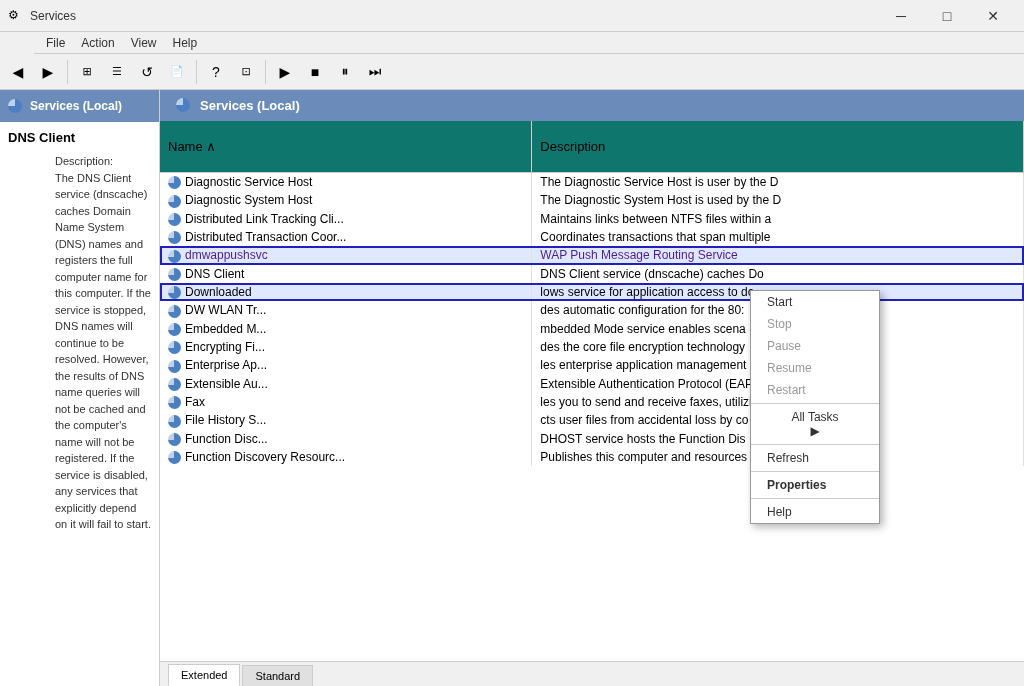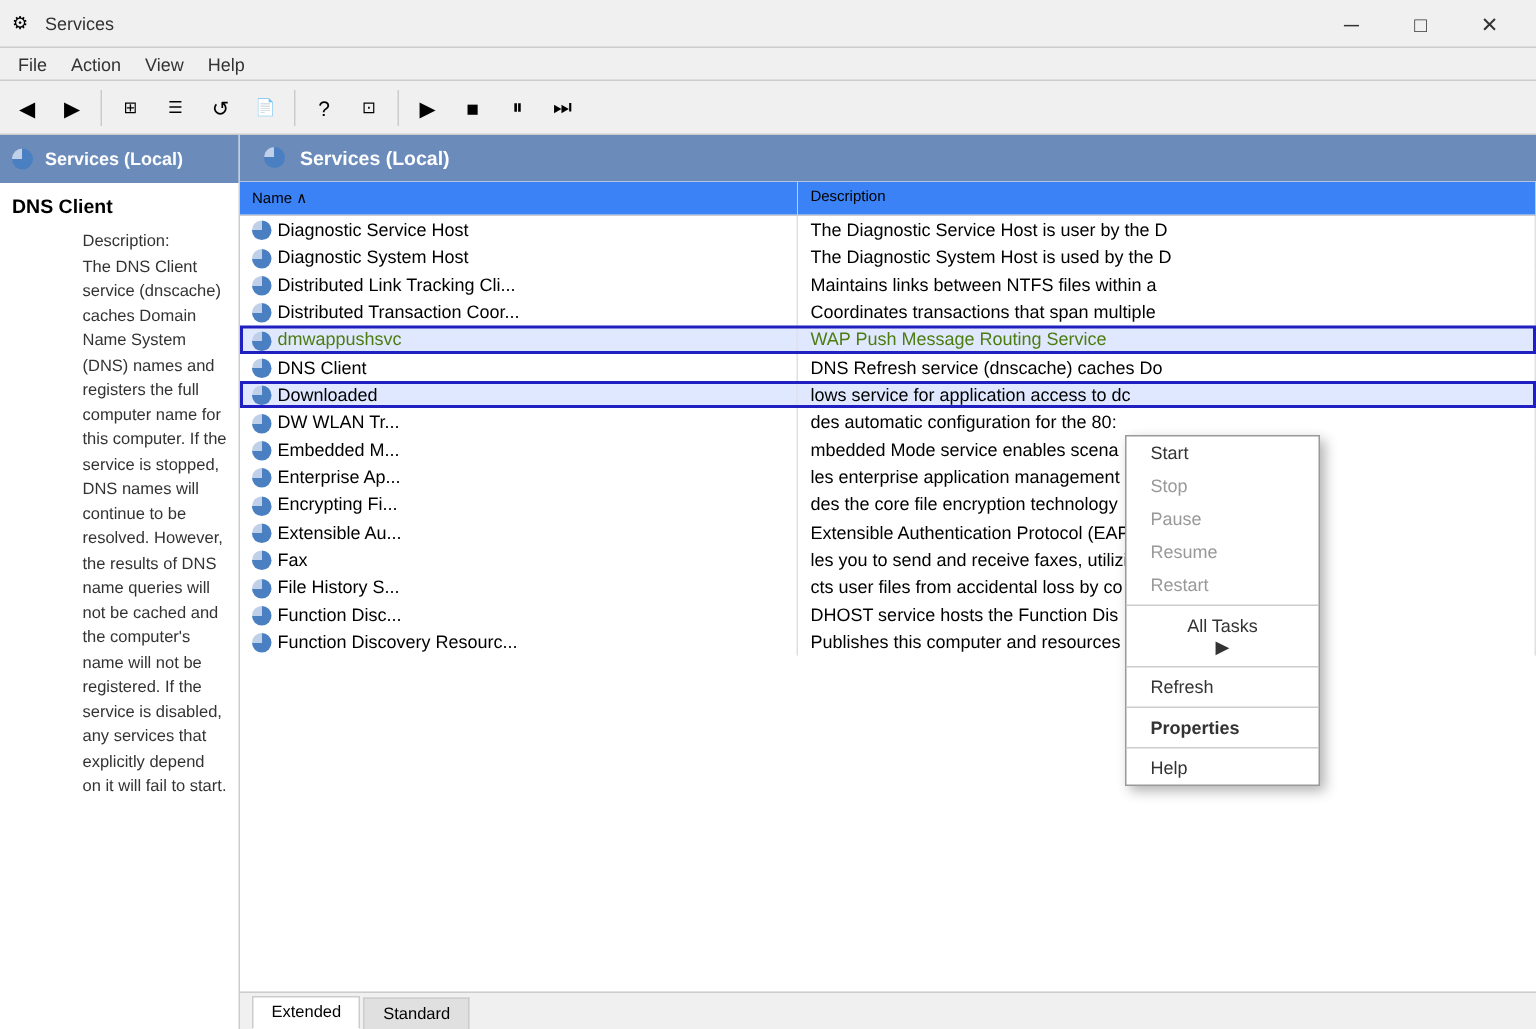--- a/index.html
+++ b/index.html
@@ -23,20 +23,21 @@
     }
 
     
     .menu-bar {
       background: #f0f0f0;
       display: flex;
       align-items: center;
       height: 22px;
       padding: 0 4px;
       border-bottom: 1px solid #ccc;
+      margin-left: 34px;
     }
     .menu-item {
       padding: 2px 8px;
       font-size: 12px;
       color: #333;
       cursor: pointer;
     }
 
     
     .toolbar {
@@ -106,34 +107,34 @@
       height: 32px;
       display: flex;
       align-items: center;
       gap: 6px;
     }
     .services-table {
       width: 100%;
       border-collapse: collapse;
     }
     .services-table thead th {
-      background: #3b82f6;
+      background: #0f766e;
       border-bottom: 1px solid #ccc;
       border-right: 1px solid #ccc;
-      padding: 5px 8px;
+      padding: 18px 8px;
       text-align: left;
-      font-size: 10px;
+      font-size: 13px;
       font-weight: normal;
       position: sticky;
       top: 0;
     }
     .services-table tbody tr {
       cursor: pointer;
     }
-    .services-table tbody tr.selected { background: #3a6ea5; color: #4d7c0f; margin-left: 35px; }
+    .services-table tbody tr.selected { background: #3a6ea5; color: #4c1d95; margin-left: 35px; }
     .services-table tbody tr.highlighted { outline: 2px solid #2020c0; outline-offset: -2px; background: #e0e8ff; }
     .services-table td {
       padding: 2px 8px;
       border-right: 1px solid #e0e0e0;
       font-size: 12px;
       white-space: nowrap;
       overflow: hidden;
     }
 
     
@@ -285,41 +286,41 @@
             <tr>
               <td><span class="spinning-icon" style="width:13px;height:13px;"></span>Distributed Transaction Coor...</td>
               <td>Coordinates transactions that span multiple</td>
             </tr>
             <tr class="selected highlighted">
               <td><span class="spinning-icon" style="width:13px;height:13px;"></span>dmwappushsvc</td>
               <td>WAP Push Message Routing Service</td>
             </tr>
             <tr>
               <td><span class="spinning-icon" style="width:13px;height:13px;"></span>DNS Client</td>
-              <td>DNS Refresh service (dnscache) caches Do</td>
+              <td>DNS Client service (dnscache) caches Do</td>
             </tr>
             <tr class="highlighted">
               <td><span class="spinning-icon" style="width:13px;height:13px;"></span>Downloaded</td>
               <td>lows service for application access to dc</td>
             </tr>
             <tr>
               <td><span class="spinning-icon" style="width:13px;height:13px;"></span>DW WLAN Tr...</td>
               <td>des automatic configuration for the 80:</td>
             </tr>
             <tr>
               <td><span class="spinning-icon" style="width:13px;height:13px;"></span>Embedded M...</td>
               <td>mbedded Mode service enables scena</td>
             </tr>
             <tr>
+              <td><span class="spinning-icon" style="width:13px;height:13px;"></span>Encrypting Fi...</td>
+              <td>des the core file encryption technology</td>
+            </tr>
+            <tr>
               <td><span class="spinning-icon" style="width:13px;height:13px;"></span>Enterprise Ap...</td>
               <td>les enterprise application management</td>
-            </tr>
-            <tr>
-              <td><span class="spinning-icon" style="width:13px;height:13px;"></span>Encrypting Fi...</td>
-              <td>des the core file encryption technology</td>
             </tr>
             <tr>
               <td><span class="spinning-icon" style="width:13px;height:13px;"></span>Extensible Au...</td>
               <td>Extensible Authentication Protocol (EAP)</td>
             </tr>
             <tr>
               <td><span class="spinning-icon" style="width:13px;height:13px;"></span>Fax</td>
               <td>les you to send and receive faxes, utilizi</td>
             </tr>
             <tr>

